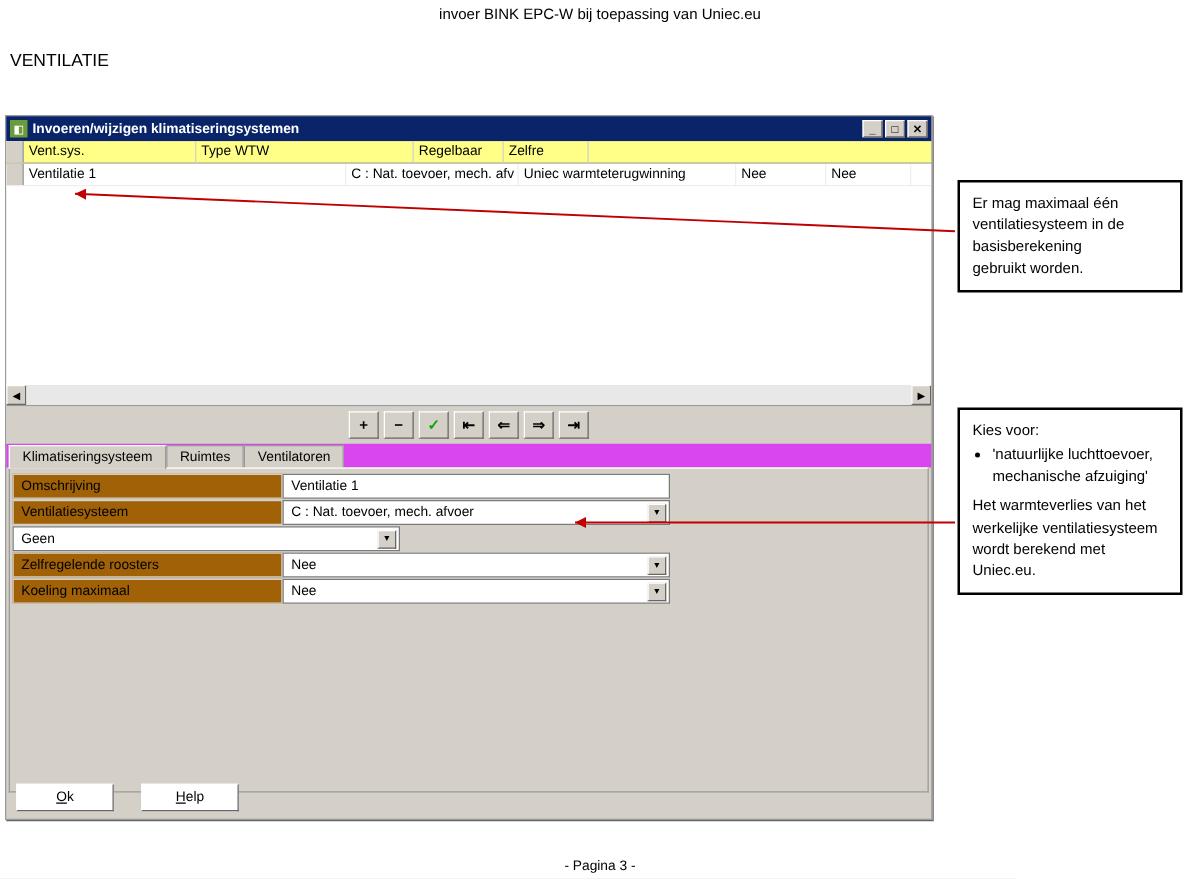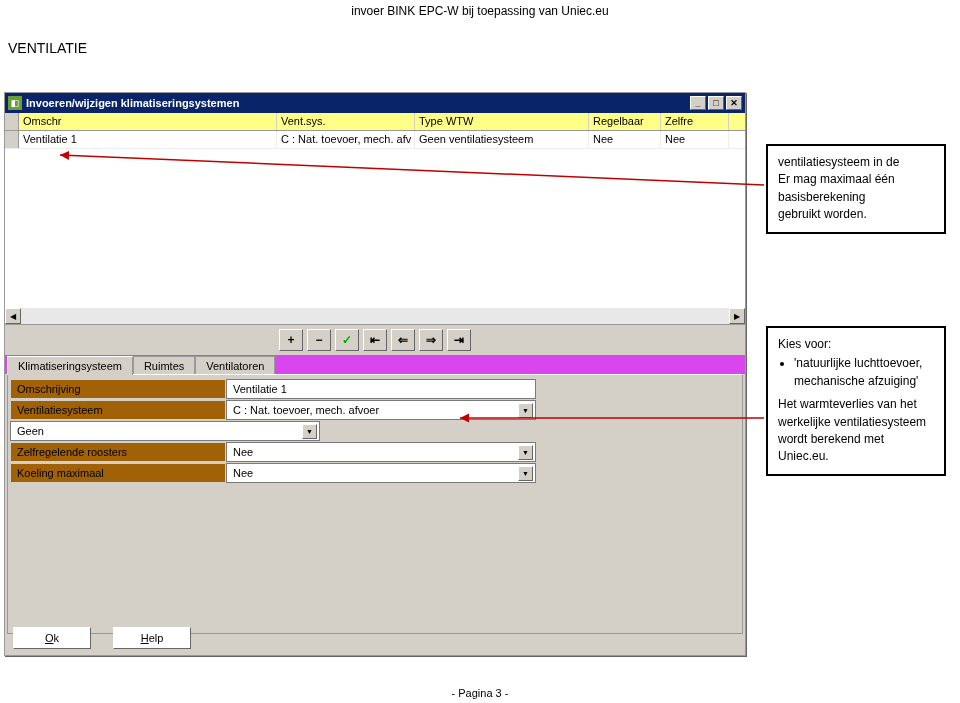--- a/index.html
+++ b/index.html
@@ -258,33 +258,32 @@
     <div class="titlebar-text">Invoeren/wijzigen klimatiseringsystemen</div>
     <div class="win-controls">
       <div class="win-btn">_</div>
       <div class="win-btn">□</div>
       <div class="win-btn">✕</div>
     </div>
   </div>
 
   <div class="grid-header">
     <div class="col-rowhead"></div>
-    <div class="col-omschr">Omschr</div>
     <div class="col-vent">Vent.sys.</div>
     <div class="col-type">Type WTW</div>
     <div class="col-regel">Regelbaar</div>
     <div class="col-zelf">Zelfre</div>
   </div>
 
   <div class="grid-area">
     <div class="grid-row">
       <div class="col-rowhead"></div>
       <div class="col-omschr">Ventilatie 1</div>
       <div class="col-vent">C : Nat. toevoer, mech. afv</div>
-      <div class="col-type">Geen ventilatiesysteem</div>
+      <div class="col-type">Uniec warmteterugwinning</div>
       <div class="col-regel">Nee</div>
       <div class="col-zelf">Nee</div>
     </div>
     <div class="hscroll">
       <div class="sb-btn">◀</div>
       <div class="track"></div>
       <div class="sb-btn">▶</div>
     </div>
   </div>
 
@@ -344,22 +343,22 @@
     <div class="btn">
         <div><span>O</span><b style="font-weight:normal">k</b></div>
       </div>
     <div class="btn">
         <div><span>H</span><b style="font-weight:normal">elp</b></div>
       </div>
   </div>
 </div>
 
 <div class="callout" style="left:766px; top:144px;">
+  <div>Er mag maximaal één</div>
   <div>ventilatiesysteem in de</div>
-  <div>Er mag maximaal één</div>
   <div>basisberekening</div>
   <div>gebruikt worden.</div>
 </div>
 
 <div class="callout" style="left:766px; top:326px;">
   <div>Kies voor:</div>
   <ul>
       <li>'natuurlijke luchttoevoer, mechanische afzuiging'</li>
     </ul>
   <div>Het warmteverlies van het werkelijke ventilatiesysteem wordt berekend met Uniec.eu.</div>

